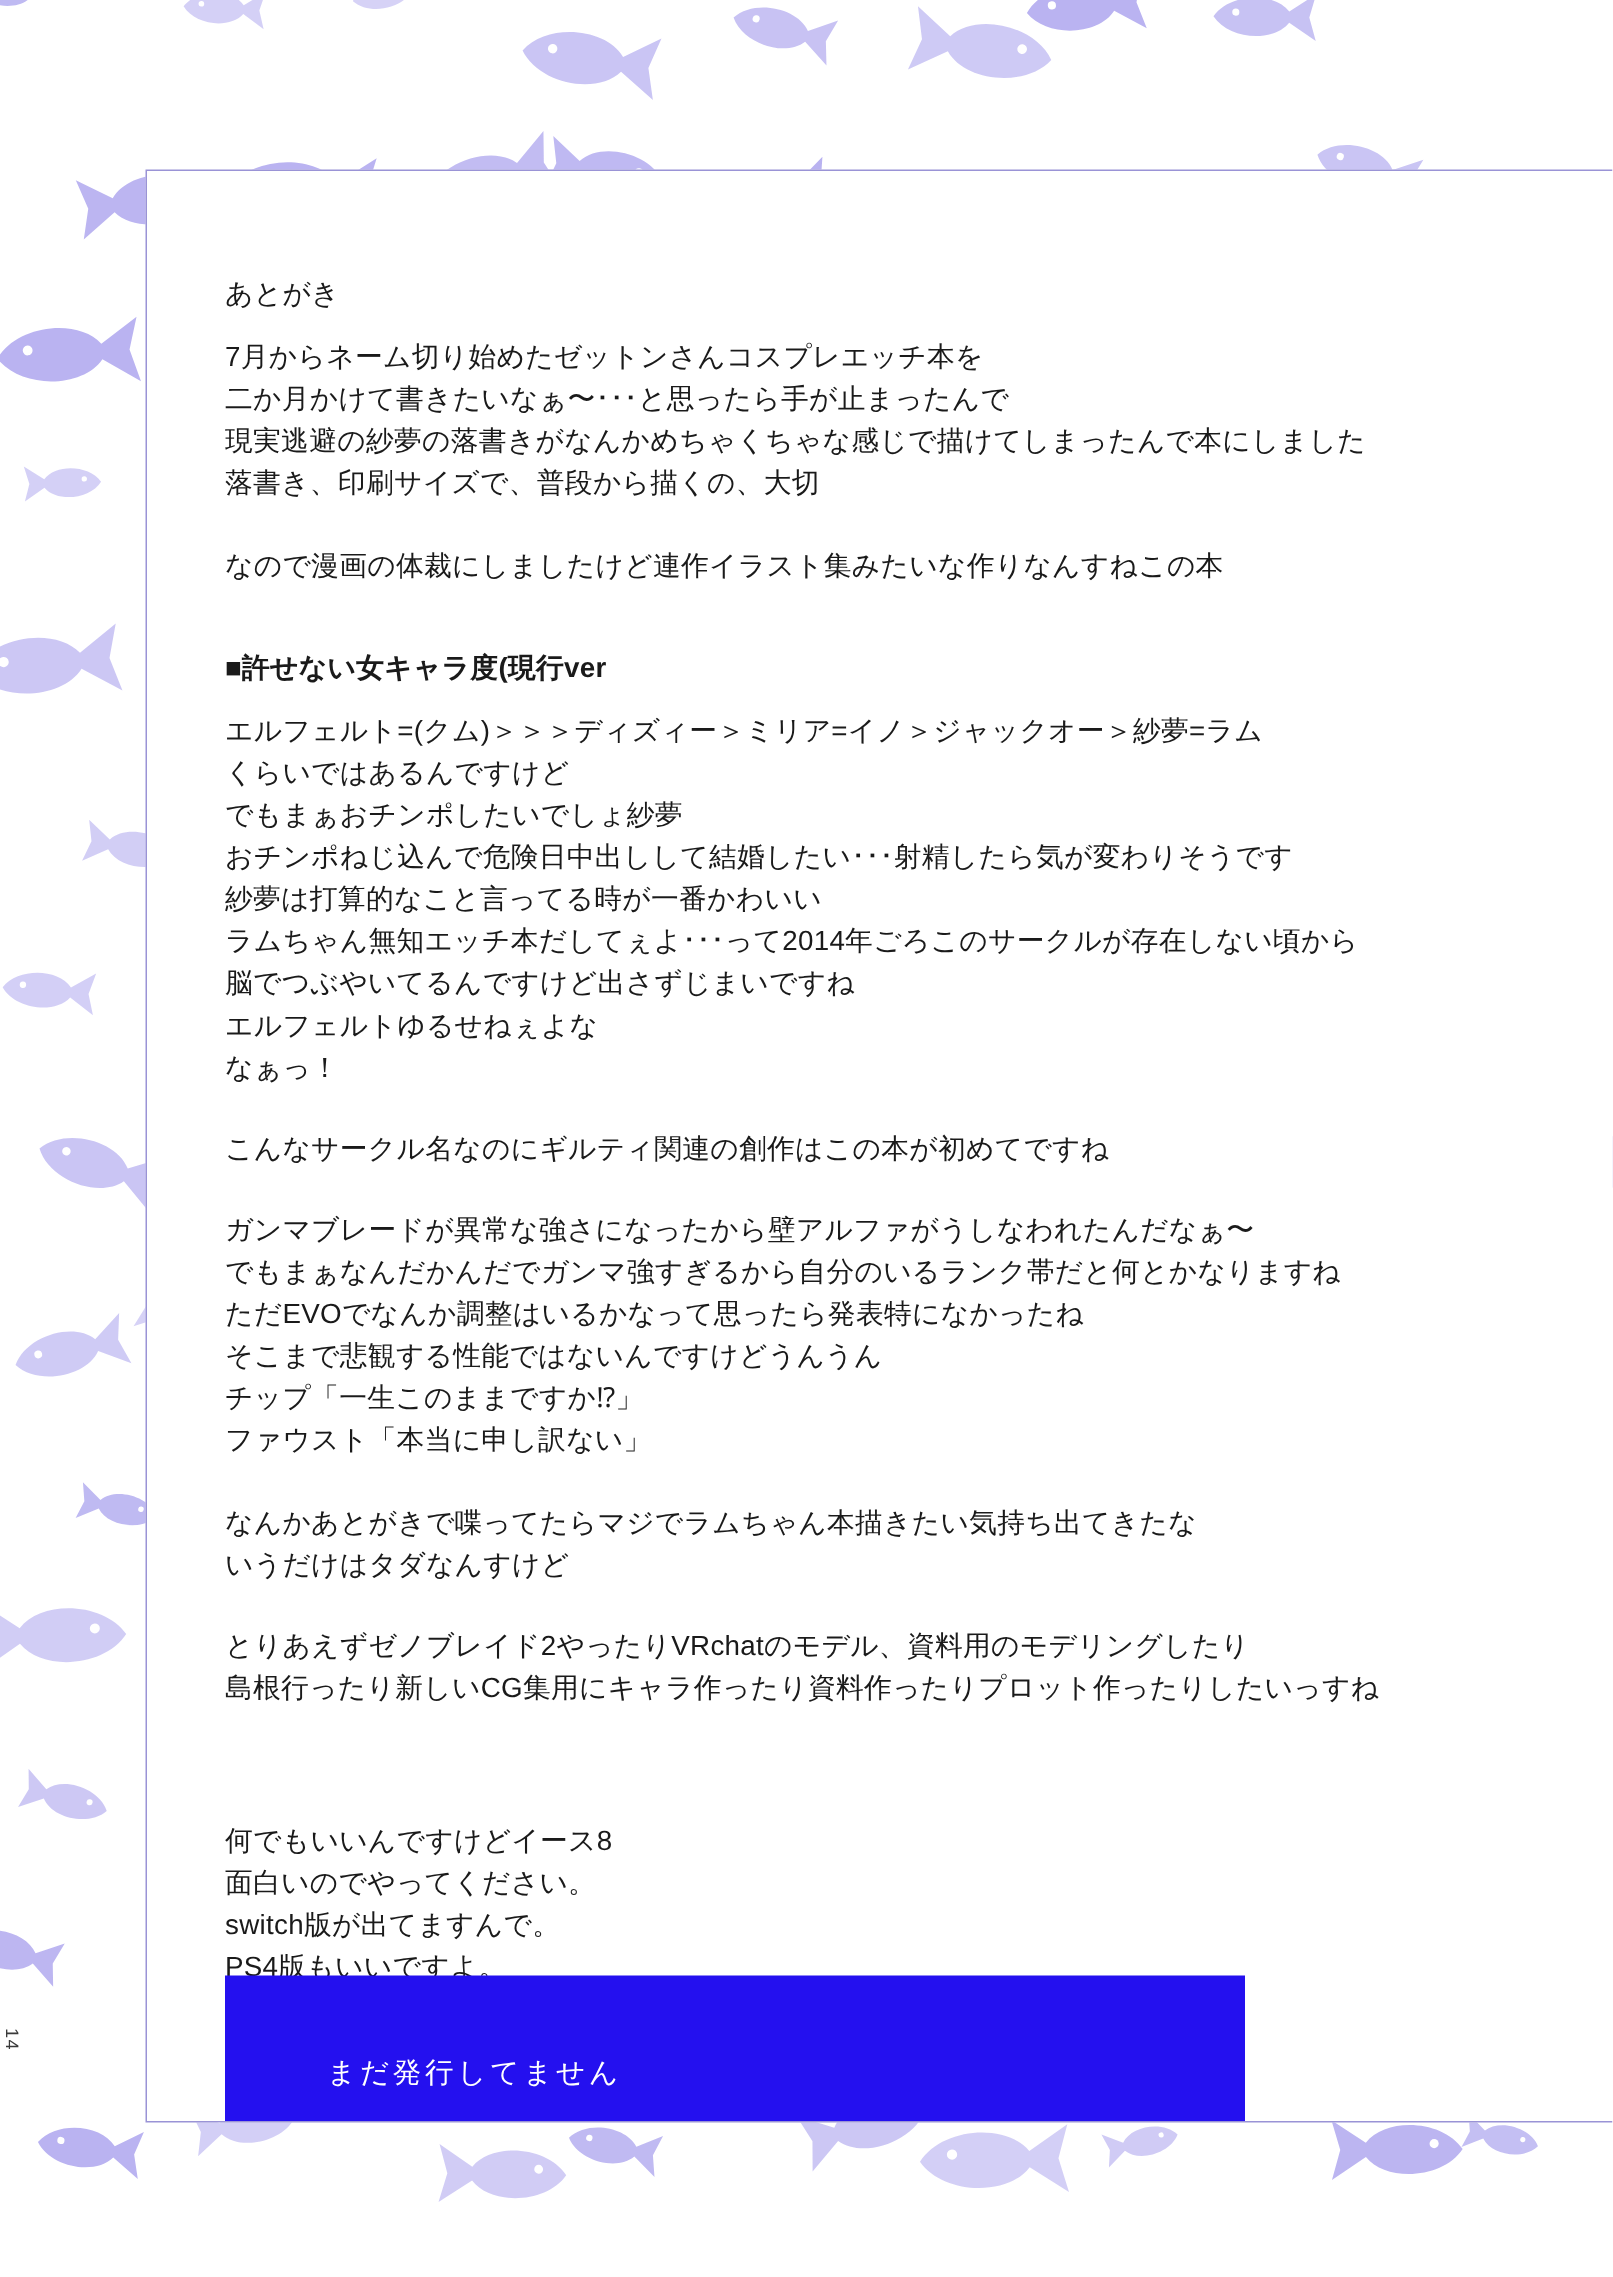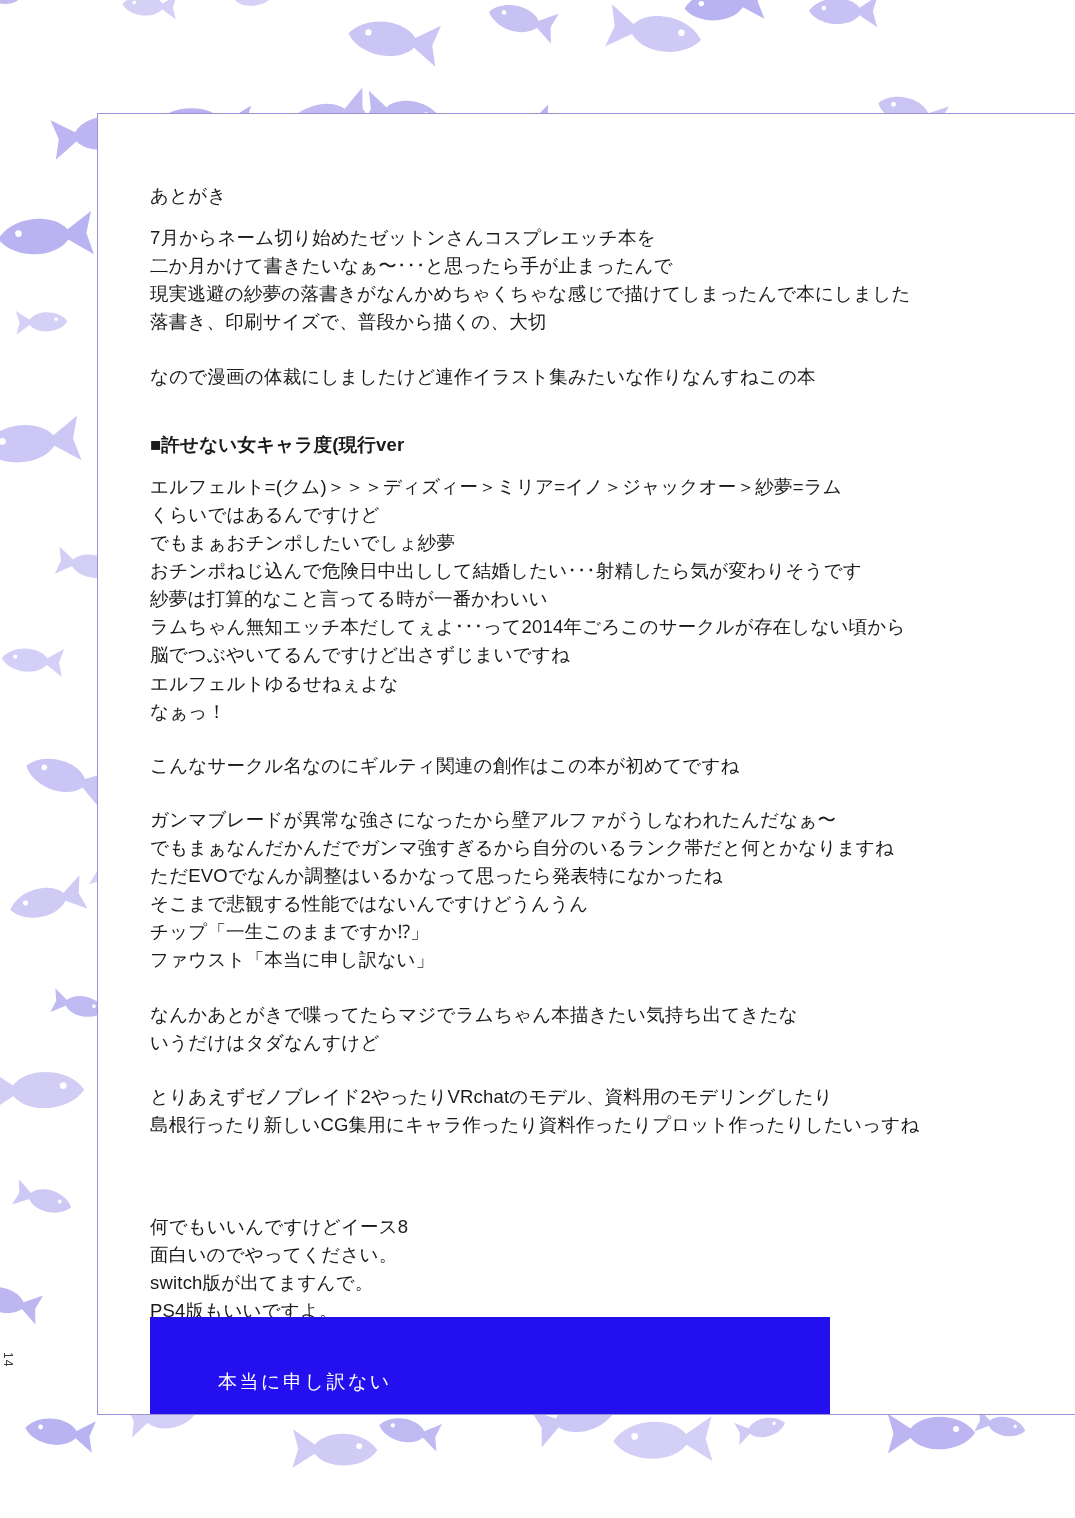--- a/index.html
+++ b/index.html
@@ -852,18 +852,18 @@
       <p class="blk">何でもいいんですけどイース8
 面白いのでやってください。
 switch版が出てますんで。
 PS4版もいいですよ。
 PC版はだめです。</p>
       <div class="gap-md"></div>
       <p class="blk">ちんぽ。</p>
       <div class="gap-lg"></div>
 
       <div id="notice-box">
-        <div id="notice-text">本当に申し訳ない</div>
+        <div id="notice-text">まだ発行してません</div>
       </div>
 
     </div>
   </div>
 </div>
 
 </body></html>

